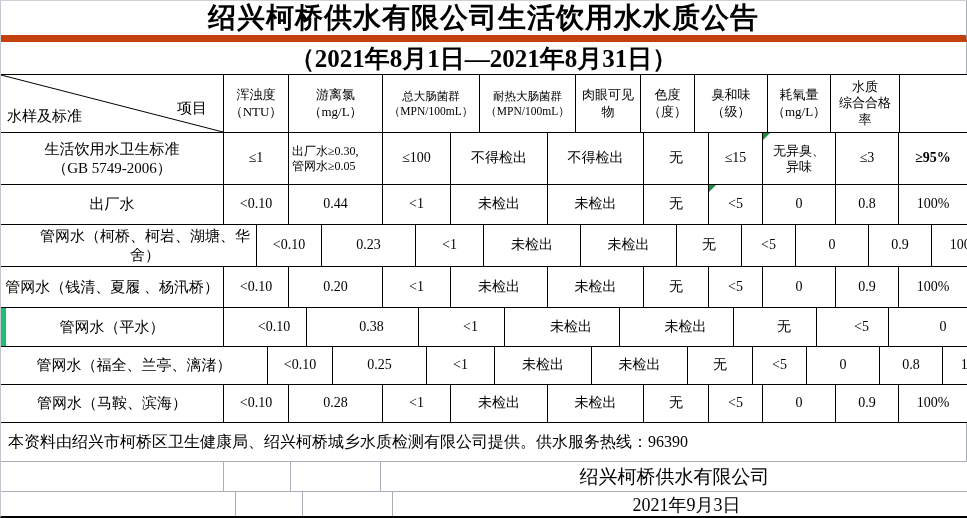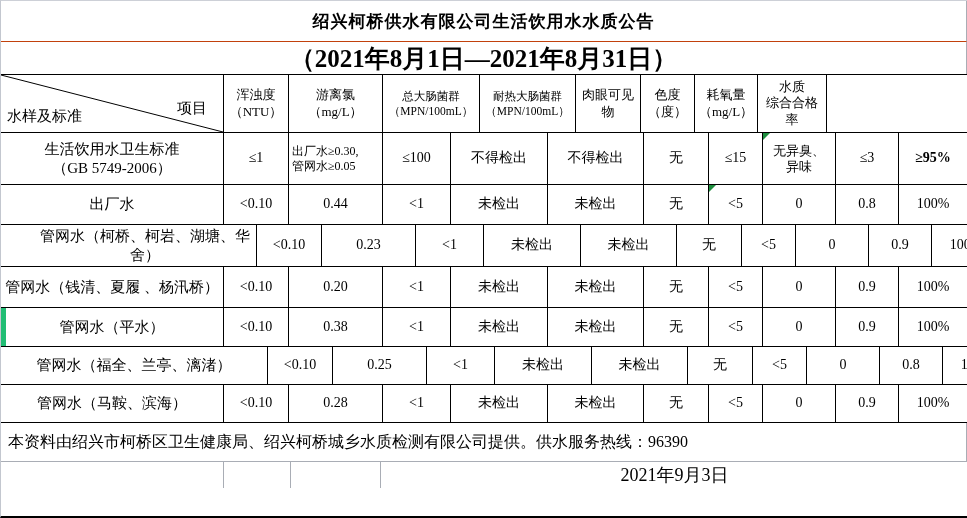--- a/index.html
+++ b/index.html
@@ -4,22 +4,22 @@
 <style>
   html,body { margin:0; padding:0; background:#fff; }
   .sheet {
     position:relative; width:967px; height:518px; background:#fff;
     font-family:"Liberation Serif","DejaVu Serif",serif; color:#000;
     border-left:1px solid #c3c7cf; border-top:1px solid #cdd0d7;
     border-bottom:2px solid #000; box-sizing:border-box; overflow:hidden;
   }
   .titlebar {
     height:41px; display:flex; align-items:center; justify-content:center;
-    font-size:17px; font-weight:bold; letter-spacing:1px;
-    border-bottom:1px solid #c2410c; border-right:1px solid #a9adb5; box-sizing:border-box;
+    font-size:28px; font-weight:bold; letter-spacing:1px;
+    border-bottom:7px solid #c2410c; border-right:1px solid #a9adb5; box-sizing:border-box;
   }
   .subtitlebar {
     height:32px; display:flex; align-items:center; justify-content:center;
     font-size:25px; font-weight:bold; border-right:1px solid #a9adb5; box-sizing:border-box;
   }
   .gridwrap { border-top:1px solid #000; }
   .trow { display:flex; box-sizing:border-box; border-bottom:1px solid #000; }
   .tcell {
     position:relative; box-sizing:border-box; flex-shrink:0;
     border-right:1px solid #000; display:flex; align-items:center; justify-content:center;
@@ -37,21 +37,21 @@
   .tri {
     position:absolute; left:0; top:0; width:0; height:0;
     border-top:7px solid #1e8e3e; border-right:7px solid transparent;
   }
   .green-bar { position:absolute; z-index:5; }
   .note-row {
     height:39px; display:flex; align-items:center; font-size:16px; padding-left:7px;
     border-bottom:1px solid #a9adb5; border-right:1px solid #a9adb5; box-sizing:border-box;
   }
   .frow { display:flex; box-sizing:border-box; border-bottom:1px solid #a9adb5; }
-  .frow.last { border-bottom:none; }
+  .frow.last { border-bottom:none;padding-left:12px; }
   .fcell { box-sizing:border-box; flex-shrink:0; border-right:1px solid #a9adb5;
     display:flex; align-items:center; justify-content:center; }
   .fcell.wide { border-right:none; }
   .company-row { height:30px; }
   .company-row .wide { font-size:19px; }
   .date-row { height:26px; }
   .date-row .wide { font-size:18px; }
 </style>
 </head>
 <body>
@@ -70,20 +70,22 @@
         <div class="tcell c2" style="width: 94px;">游离氯
 （mg/L）</div>
         <div class="tcell c4" style="width: 97px;">总大肠菌群
 （MPN/100mL）</div>
         <div class="tcell c5" style="width: 96px;">耐热大肠菌群
 （MPN/100mL）</div>
         <div class="tcell c6" style="width: 65px;">肉眼可见
 物</div>
         <div class="tcell c7" style="width: 54px;">色度
 （度）</div>
+        <div class="tcell c8" style="width: 73px;">臭和味
+（级）</div>
         <div class="tcell c9" style="width: 63px;">耗氧量
 （mg/L）</div>
         <div class="tcell c10" style="width: 69px;">水质
 综合合格
 率</div>
       </div>
       <div class="trow row-standard" style="height: 52px;">
         <div class="tcell c0" style="width: 223px;">生活饮用水卫生标准
 （GB 5749-2006）</div>
         <div class="tcell c1" style="width: 65px;">≤1</div>
@@ -131,21 +133,21 @@
         <div class="tcell c2" style="width: 94px;">0.20</div>
         <div class="tcell c3" style="width: 68px;">&lt;1</div>
         <div class="tcell c4" style="width: 97px;">未检出</div>
         <div class="tcell c5" style="width: 96px;">未检出</div>
         <div class="tcell c6" style="width: 65px;">无</div>
         <div class="tcell c7" style="width: 54px;">&lt;5</div>
         <div class="tcell c8" style="width: 73px;">0</div>
         <div class="tcell c9" style="width: 63px;">0.9</div>
         <div class="tcell c10" style="width: 69px;">100%</div>
       </div>
-      <div class="trow row-data" style="height: 39px;">
+      <div class="trow row-data" style="height: 39px; gap: 18px;">
         <div class="tcell c0" style="width: 223px;">管网水（平水）</div>
         <div class="tcell c1" style="width: 65px;">&lt;0.10</div>
         <div class="tcell c2" style="width: 94px;">0.38</div>
         <div class="tcell c3" style="width: 68px;">&lt;1</div>
         <div class="tcell c4" style="width: 97px;">未检出</div>
         <div class="tcell c5" style="width: 96px;">未检出</div>
         <div class="tcell c6" style="width: 65px;">无</div>
         <div class="tcell c7" style="width: 54px;">&lt;5</div>
         <div class="tcell c8" style="width: 73px;">0</div>
         <div class="tcell c9" style="width: 63px;">0.9</div>
@@ -174,20 +176,26 @@
         <div class="tcell c6" style="width: 65px;">无</div>
         <div class="tcell c7" style="width: 54px;">&lt;5</div>
         <div class="tcell c8" style="width: 73px;">0</div>
         <div class="tcell c9" style="width: 63px;">0.9</div>
         <div class="tcell c10" style="width: 69px;">100%</div>
       </div>
     </div>
 
   <div class="note-row">本资料由绍兴市柯桥区卫生健康局、绍兴柯桥城乡水质检测有限公司提供。供水服务热线：96390</div>
 
+  <div class="frow company-row">
+    <div class="fcell" style="width: 223px;"></div>
+    <div class="fcell" style="width: 67px;"></div>
+    <div class="fcell" style="width: 90px;"></div>
+    <div class="fcell wide" style="width: 587px;">绍兴柯桥供水有限公司</div>
+  </div>
 
   <div class="frow date-row last">
     <div class="fcell" style="width: 223px;"></div>
     <div class="fcell" style="width: 67px;"></div>
     <div class="fcell" style="width: 90px;"></div>
     <div class="fcell wide" style="width: 587px;">2021年9月3日</div>
   </div>
 
   <div class="green-bar" style="left: 0px; top: 307px; width: 5px; height: 38px; background: rgb(33, 189, 116);"></div>
 </div>

